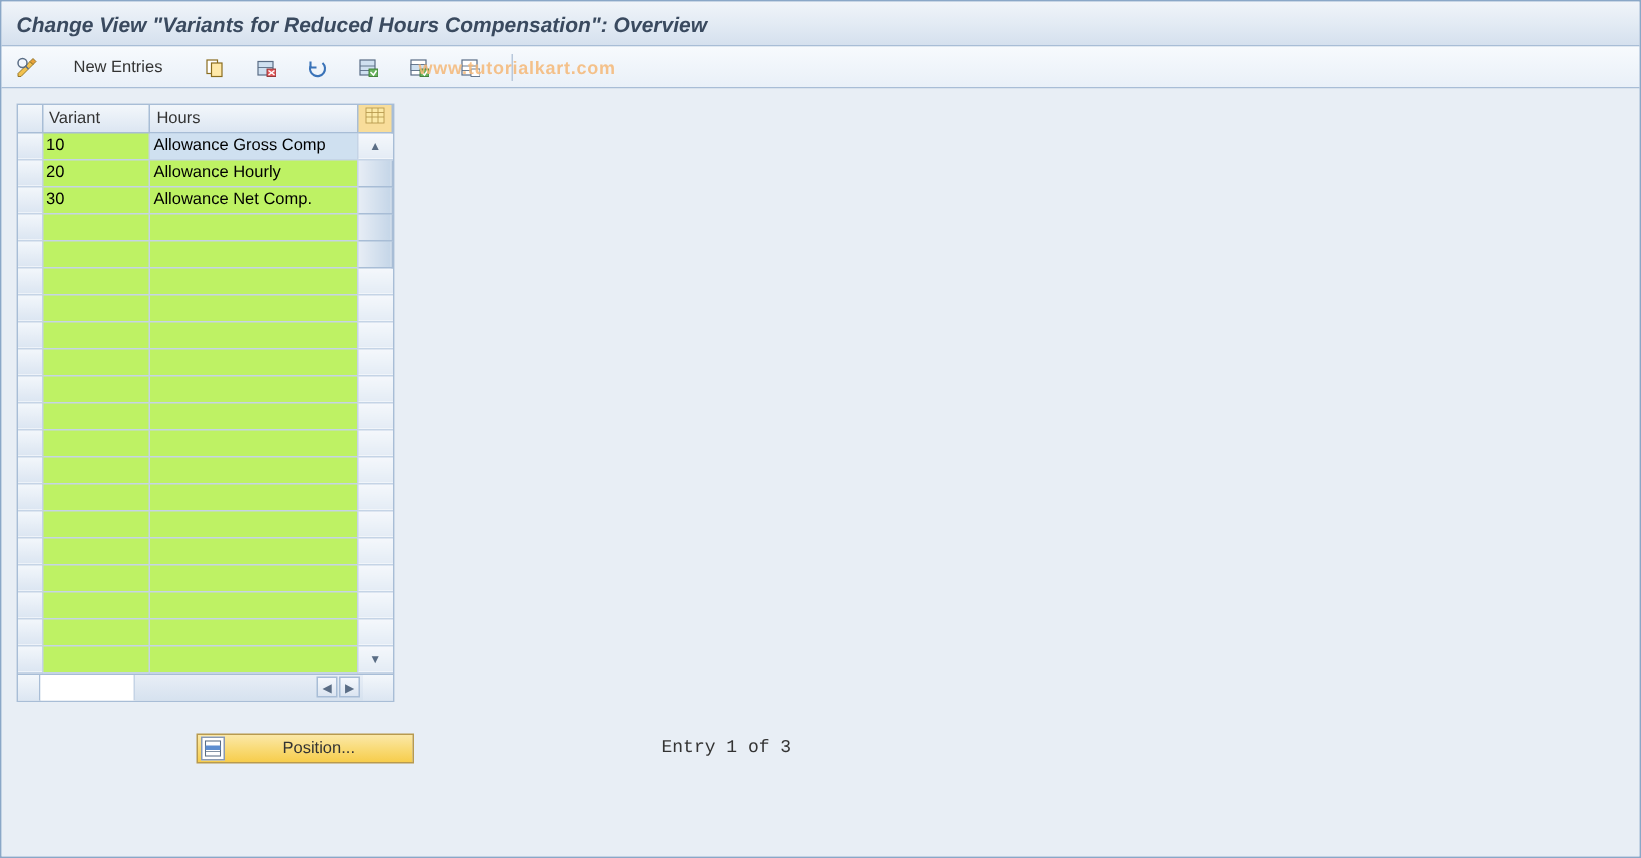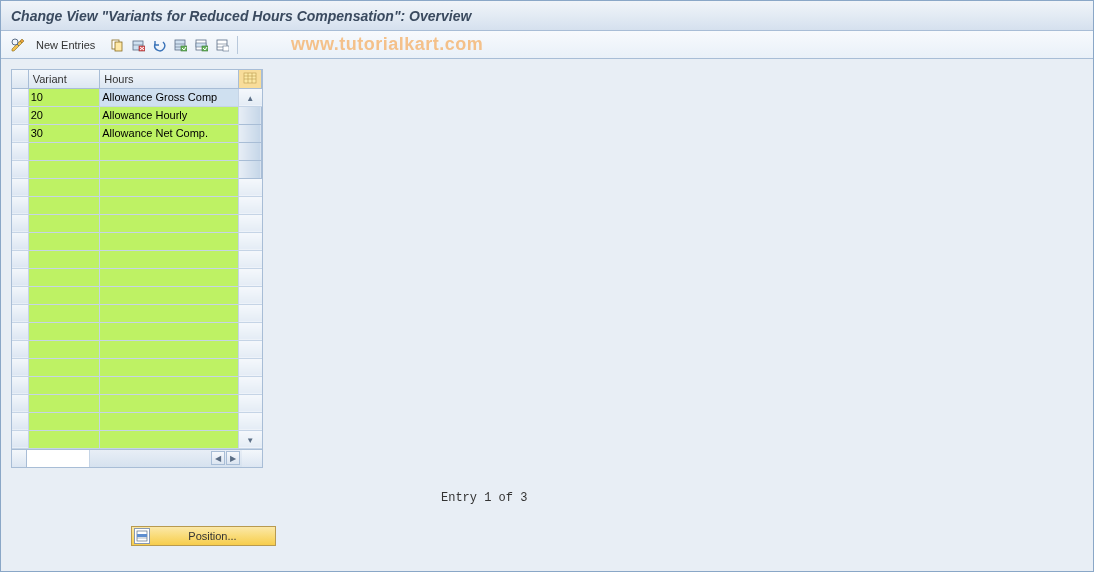--- a/index.html
+++ b/index.html
@@ -30,21 +30,21 @@
       font-size: 14px;
       color: #3a4a5f;
     }
     .toolbar {
       background: linear-gradient(to bottom, #f7fafd 0%, #e9f0f8 100%);
       height: 28px;
       display: flex;
       align-items: center;
       padding: 0 8px;
       border-bottom: 1px solid #a8bdd6;
-      gap: 3px;
+      gap: 16px;
       position: relative;
     }
     .tb-icon {
       width: 18px;
       height: 18px;
       display: inline-flex;
       align-items: center;
       justify-content: center;
       cursor: pointer;
     }
@@ -56,22 +56,22 @@
       margin-right: 4px;
     }
     .tb-sep {
       width: 1px;
       height: 18px;
       background: #b8c8db;
       margin: 0 3px;
     }
     .watermark {
       position: absolute;
-      left: 290px;
-      font-size: 18px;
+      left: 278px;
+      font-size: 12px;
       font-weight: bold;
       color: #f5b877;
       opacity: 0.85;
       letter-spacing: 0.5px;
       pointer-events: none;
     }
     .content-area {
       padding: 10px;
       background: #e8eef5;
       height: calc(100% - 58px);
@@ -195,21 +195,20 @@
     .hscroll-corner {
       width: 20px;
       background: linear-gradient(to bottom, #f3f7fb, #dce6f2);
     }
     .bottom-controls {
       position: absolute;
       top: 430px;
       left: 130px;
       display: flex;
       align-items: center;
-      margin-top: 37px;
     }
     .position-btn {
       display: inline-flex;
       align-items: center;
       background: linear-gradient(to bottom, #fbe8a8 0%, #f9db78 50%, #f7cd4c 100%);
       border: 1px solid #b89a4f;
       height: 20px;
       padding: 0 4px 0 2px;
       cursor: pointer;
       min-width: 145px;

